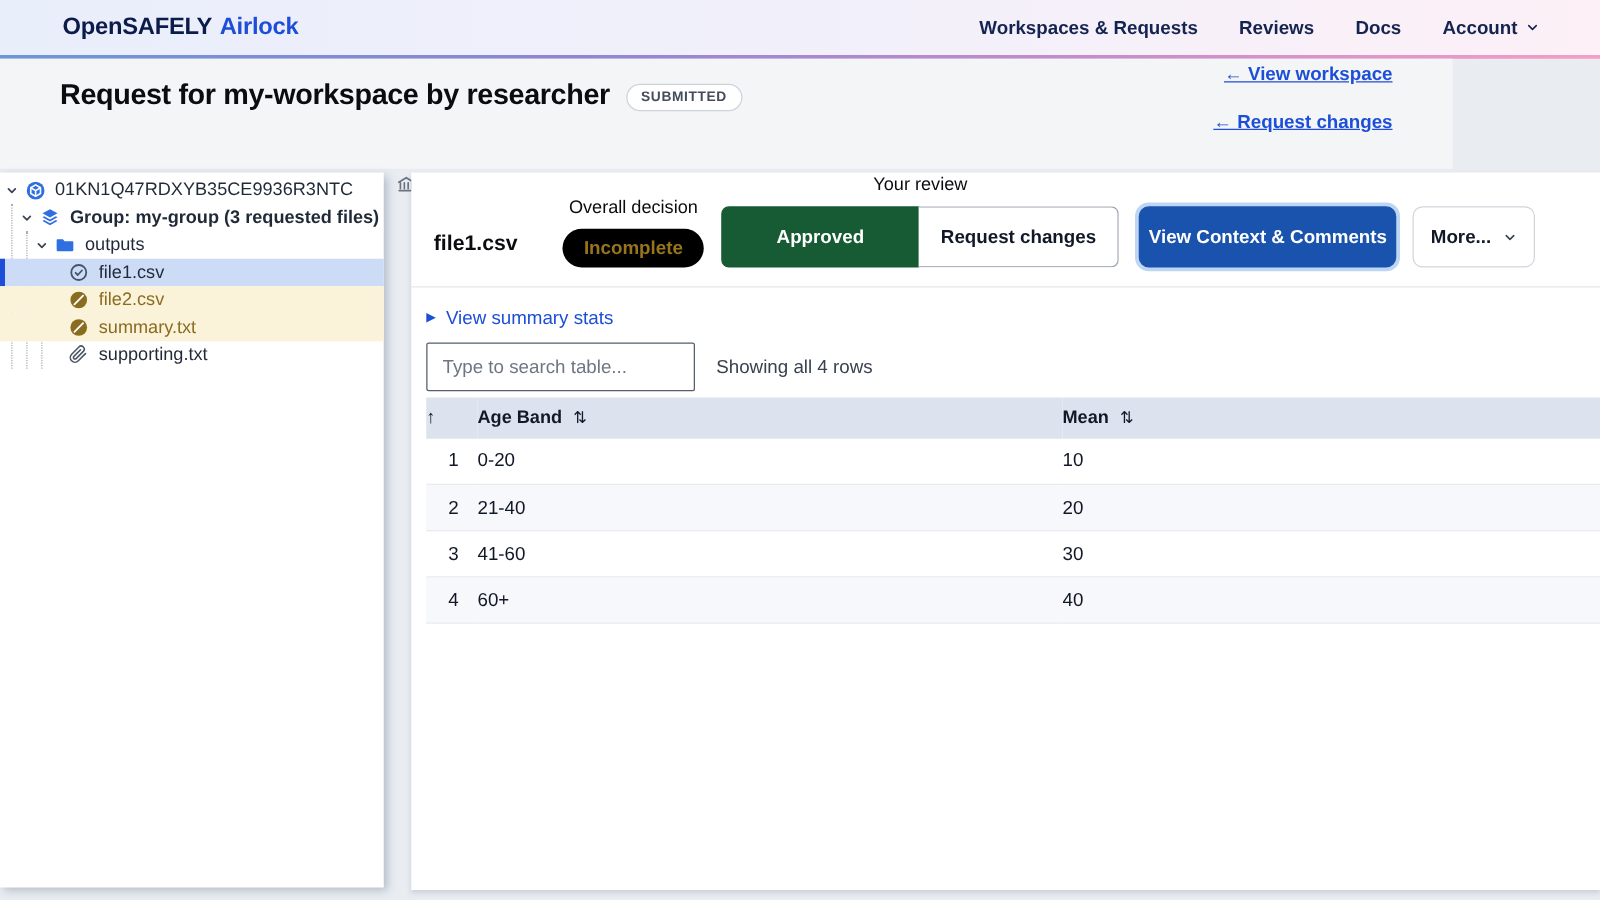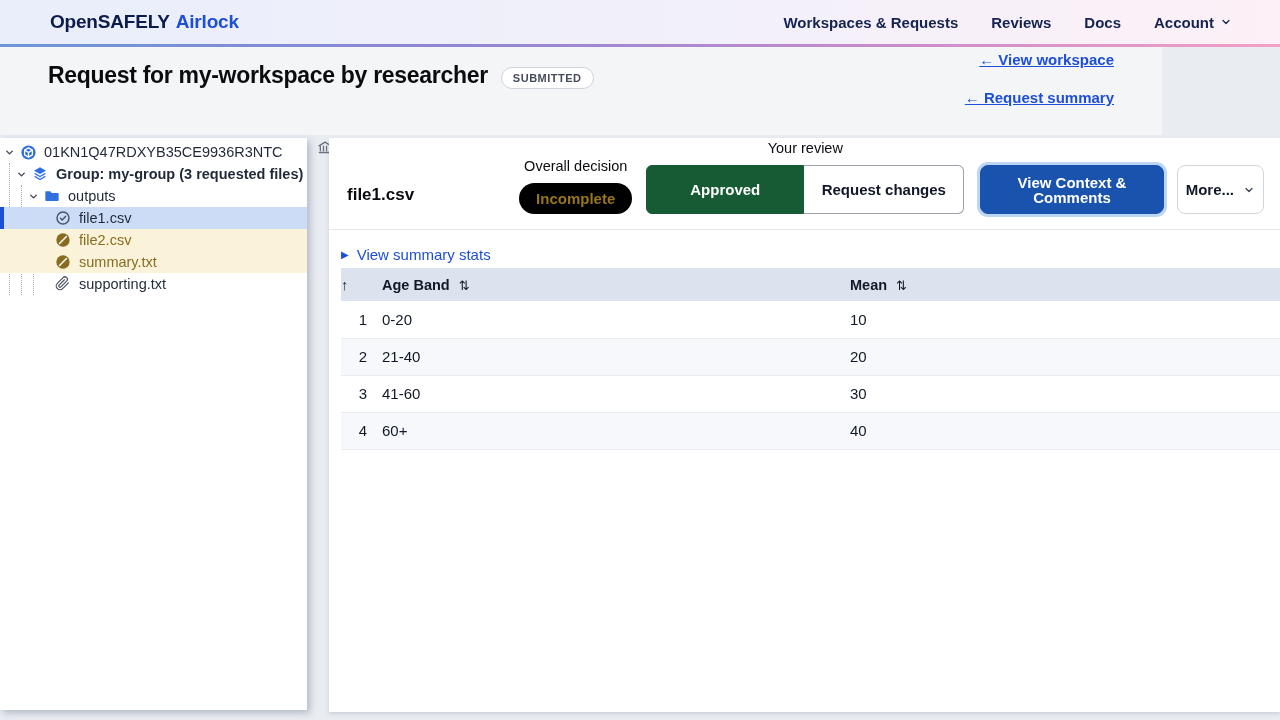--- a/index.html
+++ b/index.html
@@ -91,21 +91,21 @@
     position: absolute; left: 329px; top: 138px; width: 951px; height: 574px;
     background: #ffffff; box-shadow: 0 2px 4px rgba(110, 122, 144, 0.25);
   }
   .file-header {
     display: flex; align-items: flex-end; padding: 13px 16px 15px 18px;
     border-bottom: 1px solid #e5e7eb; height: 92px;
   }
   .file-title { font-size: 17px; font-weight: 700; color: #0a0c10; padding-bottom: 9px; }
   .fh-col { display: flex; flex-direction: column; align-items: center; gap: 9px; }
   .fh-label { font-size: 14.5px; color: #0a0c10; }
-  .col-decision { margin-left: 105px; }
+  .col-decision { margin-left: 36px; }
   .pill-incomplete {
     background: #000000; color: #97751a; font-size: 15px; font-weight: 600;
     border-radius: 17px; padding: 8px 17px; line-height: 1; text-align: center;
   }
   .col-review { margin-left: 14px; }
   .btn-group { display: flex; }
   .btn {
     font-size: 15px; font-weight: 700; height: 49px; display: inline-flex;
     align-items: center; justify-content: center; cursor: pointer; line-height: 1;
   }
@@ -250,21 +250,21 @@
             <path d="M12 3l9 5-9 5-9-5 9-5z"></path>
             <path d="M3 12.5l9 5 9-5"></path>
             <path d="M3 16.5l9 5 9-5"></path>
           </svg>
         </span>
       <span>my-group</span>
     </span>
   </div>
   <div class="ph-links">
     <a class="ph-link l1">← View workspace</a>
-    <a class="ph-link l2">← Request summary</a>
+    <a class="ph-link l2">← Request changes</a>
   </div>
 </div>
 
 <div class="sidebar">
   <div class="guide g1"></div>
   <div class="guide g2"></div>
   <div class="guide g3"></div>
 
   <div class="tree-row lvl0">
     <span class="chev">
@@ -382,20 +382,24 @@
     </button>
   </div>
 
   <div class="summary-row">
     <span class="summary-toggle">
       <span class="tri">▶</span>
       <span>View summary stats</span>
     </span>
   </div>
 
+  <div class="search-row">
+    <input class="search-input" type="text" placeholder="Type to search table..." style="">
+    <span class="row-count">Showing all 4 rows</span>
+  </div>
 
   <table class="datatable">
     <thead>
       <tr>
         <th class="th-num"><span>↑</span></th>
         <th class="th-age"><span>Age Band</span><span class="sort-glyph">⇅</span></th>
         <th><span>Mean</span><span class="sort-glyph">⇅</span></th>
       </tr>
     </thead>
     <tbody>

